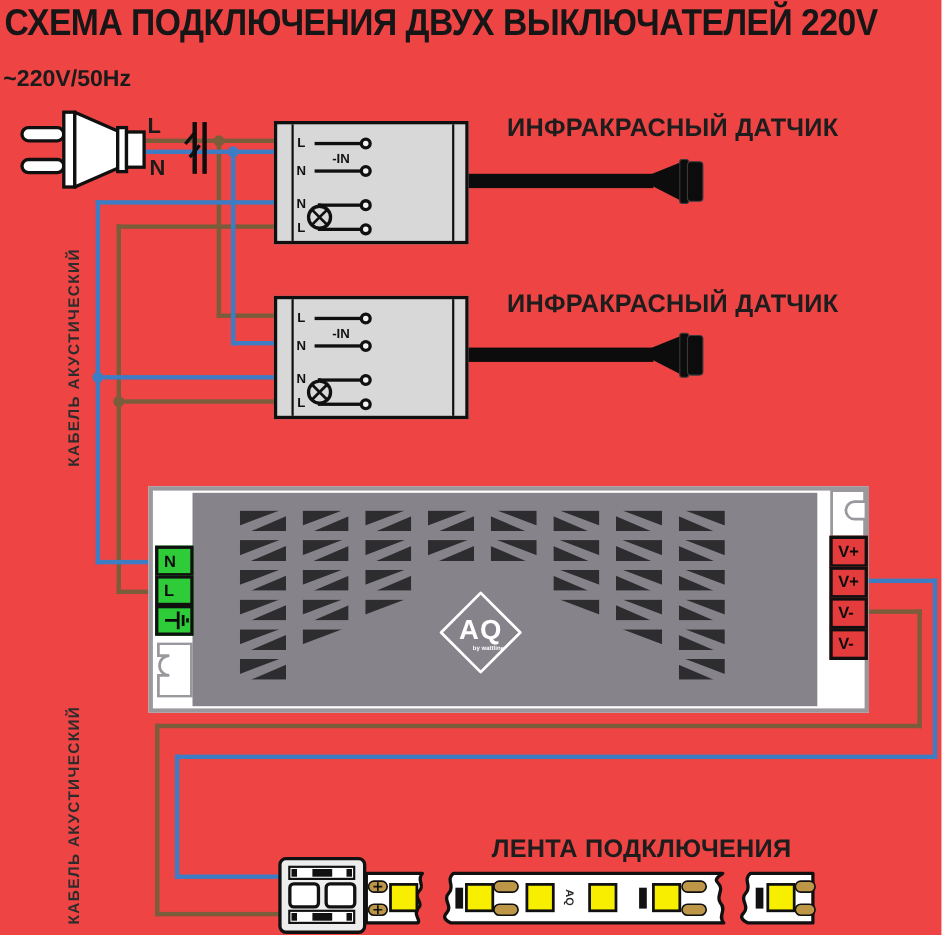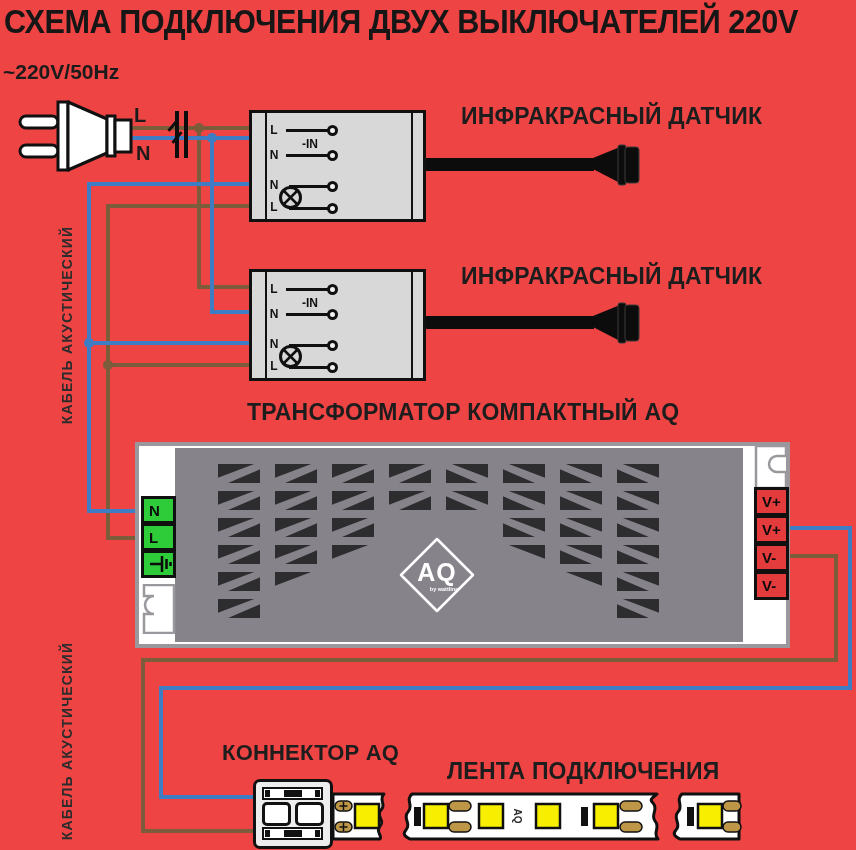--- a/index.html
+++ b/index.html
@@ -172,21 +172,20 @@
   <div class="cable" style="left:426px;top:316px;width:168px"></div>
   <svg class="abs" style="left:592px;top:301px" width="52" height="44">
     <polygon points="1,15 28,4 28,40 1,26" fill="#0c0c0c"></polygon>
     <rect x="26" y="2" width="8" height="40" rx="2" fill="#0c0c0c" stroke="#3a3a3a" stroke-width="1"></rect>
     <rect x="33" y="4" width="14" height="36" rx="3" fill="#0c0c0c" stroke="#3a3a3a" stroke-width="1"></rect>
   </svg>
 
   <div class="abs vlabel nowrap" style="left:-33px;top:317px">КАБЕЛЬ АКУСТИЧЕСКИЙ</div>
   <div class="abs vlabel nowrap" style="left:-33px;top:733px">КАБЕЛЬ АКУСТИЧЕСКИЙ</div>
 
-  <div class="abs biglabel nowrap" style="left:247px;top:399px">ТРАНСФОРМАТОР КОМПАКТНЫЙ AQ</div>
   <div class="abs tframe"></div>
   <div class="abs tbody"></div>
   <div class="abs" id="vent-grid" style="left:218px;top:464px;width:441px;height:172px">
       <div class="vent vL" style="left: 0px; top: 0px;"></div>
       <div class="vent vL" style="left: 57px; top: 0px;"></div>
       <div class="vent vL" style="left: 114px; top: 0px;"></div>
       <div class="vent vL" style="left: 171px; top: 0px;"></div>
       <div class="vent vR" style="left: 228px; top: 0px;"></div>
       <div class="vent vR" style="left: 285px; top: 0px;"></div>
       <div class="vent vR" style="left: 342px; top: 0px;"></div>
@@ -255,21 +254,20 @@
   <div class="term tout" style="top:515px">
       <span>V+</span>
     </div>
   <div class="term tout" style="top:543px">
       <span>V-</span>
     </div>
   <div class="term tout" style="top:571px">
       <span>V-</span>
     </div>
 
-  <div class="abs biglabel nowrap" style="left:222px;top:740px;font-size:22px">КОННЕКТОР AQ</div>
   <div class="abs biglabel nowrap" style="left:447px;top:758px">ЛЕНТА ПОДКЛЮЧЕНИЯ</div>
 
   <svg class="abs" style="left:331px;top:789px" width="411" height="58">
     <g stroke="#101010" stroke-width="3" fill="#fff" stroke-linejoin="round">
       <path d="M2,5 H53 C47,11 56,16 50,21 C44,27 55,32 49,37 C44,43 52,47 49,50 H2 Z"></path>
       <path d="M81,5 C74,11 83,17 77,23 C71,29 81,35 75,41 C70,46 77,49 79,50 H327 C321,44 330,38 324,32 C319,26 328,20 322,14 C317,10 324,7 326,5 Z"></path>
       <path d="M351,5 C344,11 353,17 347,23 C341,29 351,35 345,41 C340,46 347,49 349,50 H408 V5 Z"></path>
     </g>
     <g style="fill:var(--pad)" stroke="#101010" stroke-width="1.5">
       <rect x="4" y="12" width="17" height="10" rx="5"></rect>

